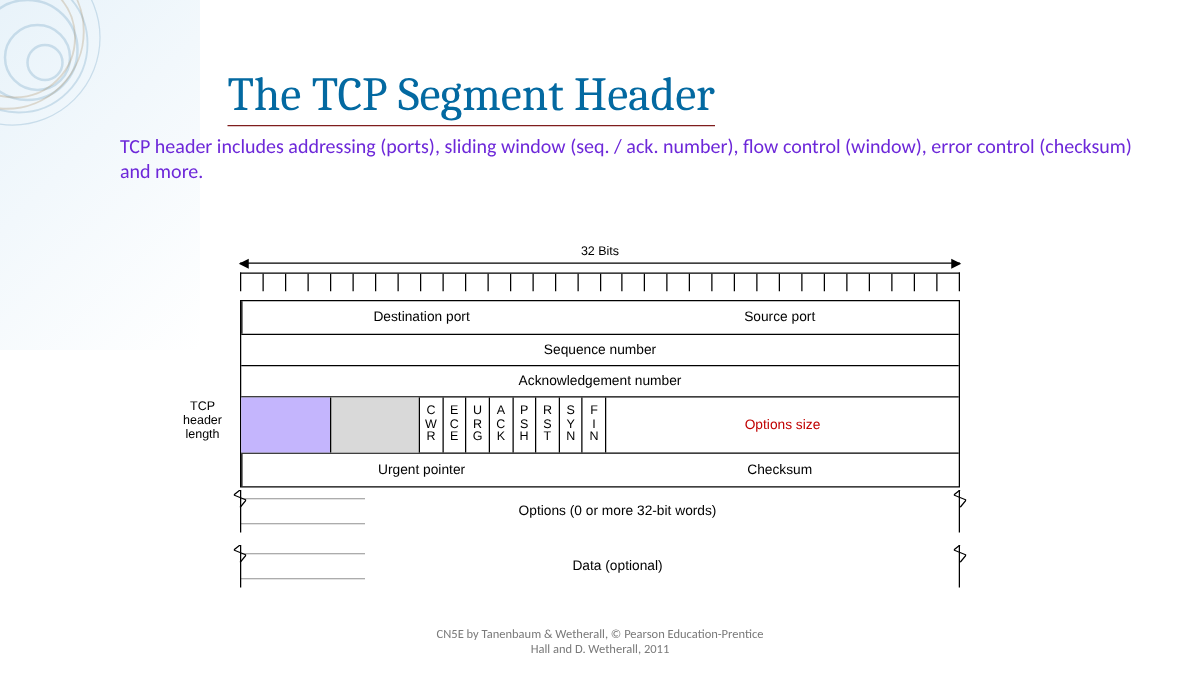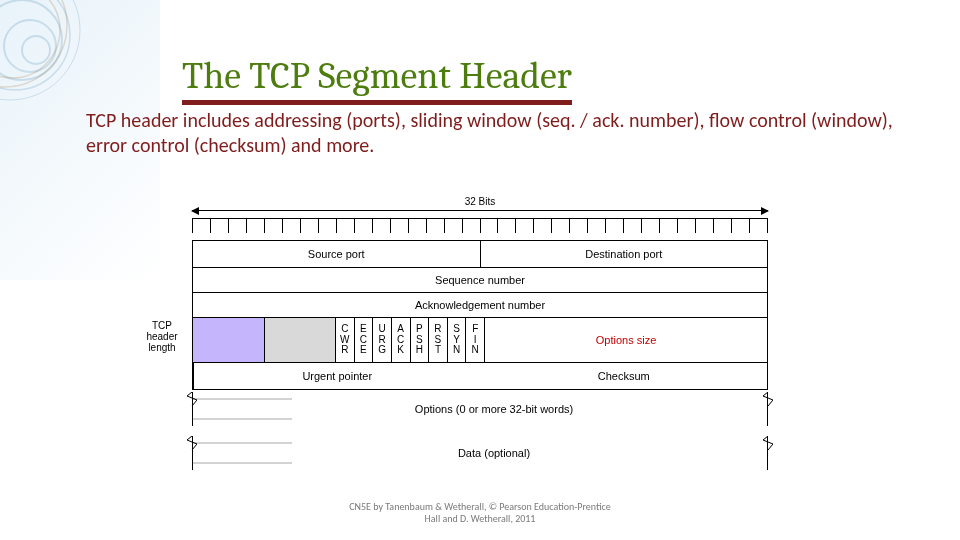--- a/index.html
+++ b/index.html
@@ -1,21 +1,21 @@
 <!DOCTYPE html>
 <html><head>
 <meta charset="utf-8">
 <style>
   html,body{margin:0;padding:0;width:960px;height:540px;background:#fff;font-family:"Segoe UI",Calibri,Arial,sans-serif;overflow:hidden;}
   .slide{position:relative;width:960px;height:540px;}
   
   .swirl{position:absolute;left:-40px;top:-30px;width:200px;height:200px;pointer-events:none;}
   .bg-grad{position:absolute;left:0;top:0;width:160px;height:280px;background:linear-gradient(135deg,rgba(190,220,240,.35),rgba(255,255,255,0));}
-  .title{position:absolute;left:182px;top:54px;font-family:"Cambria","Times New Roman",serif;font-size:38px;color:#4d7c0f;border-bottom:5px solid #7f1d1d;padding-bottom:2px;}
-  .body{position:absolute;left:86px;top:108px;width:820px;font-size:20px;color:#7f1d1d;line-height:1.25;}
+  .title{position:absolute;left:182px;top:54px;font-family:"Cambria","Times New Roman",serif;font-size:38px;color:#0369a1;border-bottom:1px solid #7f1d1d;padding-bottom:2px;}
+  .body{position:absolute;left:96px;top:108px;width:820px;font-size:16px;color:#6d28d9;line-height:1.25;}
   .diagram{position:absolute;left:180px;top:196px;width:600px;height:310px;font-family:Arial,Helvetica,sans-serif;font-size:11px;color:#000;}
   .ruler-label{position:absolute;left:0;top:0;width:600px;text-align:center;font-size:10px;}
   .ruler-bar{position:absolute;left:12px;right:12px;top:14px;height:0;border-top:1px solid #000;}
   .ruler-bar::before,.ruler-bar::after{content:"";position:absolute;top:-4px;width:0;height:0;border-top:4px solid transparent;border-bottom:4px solid transparent;}
   .ruler-bar::before{left:-1px;border-right:8px solid #000;}
   .ruler-bar::after{right:-1px;border-left:8px solid #000;}
   .ticks{position:absolute;left:12px;right:12px;top:22px;height:14px;border:1px solid #000;border-bottom:none;display:flex;}
   .ticks span{flex:1;border-right:1px solid #000;}
   .ticks span.major{border-right:1.6px solid #000;}
   .ticks span:last-child{border-right:none;}
@@ -95,22 +95,22 @@
         <span></span>
         <span></span>
         <span></span>
         <span></span>
         <span></span>
         <span></span>
     </div>
 
     <div class="hdr" style="top:44px;">
       <div class="hrow row-src">
+        <div class="cell vline" style="flex:16">Destination port</div>
         <div class="cell" style="flex:16">Source port</div>
-        <div class="cell vline" style="flex:16">Destination port</div>
       </div>
       <div class="hrow row-seq">
         <div class="cell" style="flex:32">Sequence number</div>
       </div>
       <div class="hrow row-ack">
         <div class="cell" style="flex:32">Acknowledgement number</div>
       </div>
       <div class="hrow row-flags">
         <div class="cell" style="flex:4;position:relative;background:#c4b5fd">
           <div class="tcp-len-label" style="top:2px">TCP<br>header<br>length</div>

